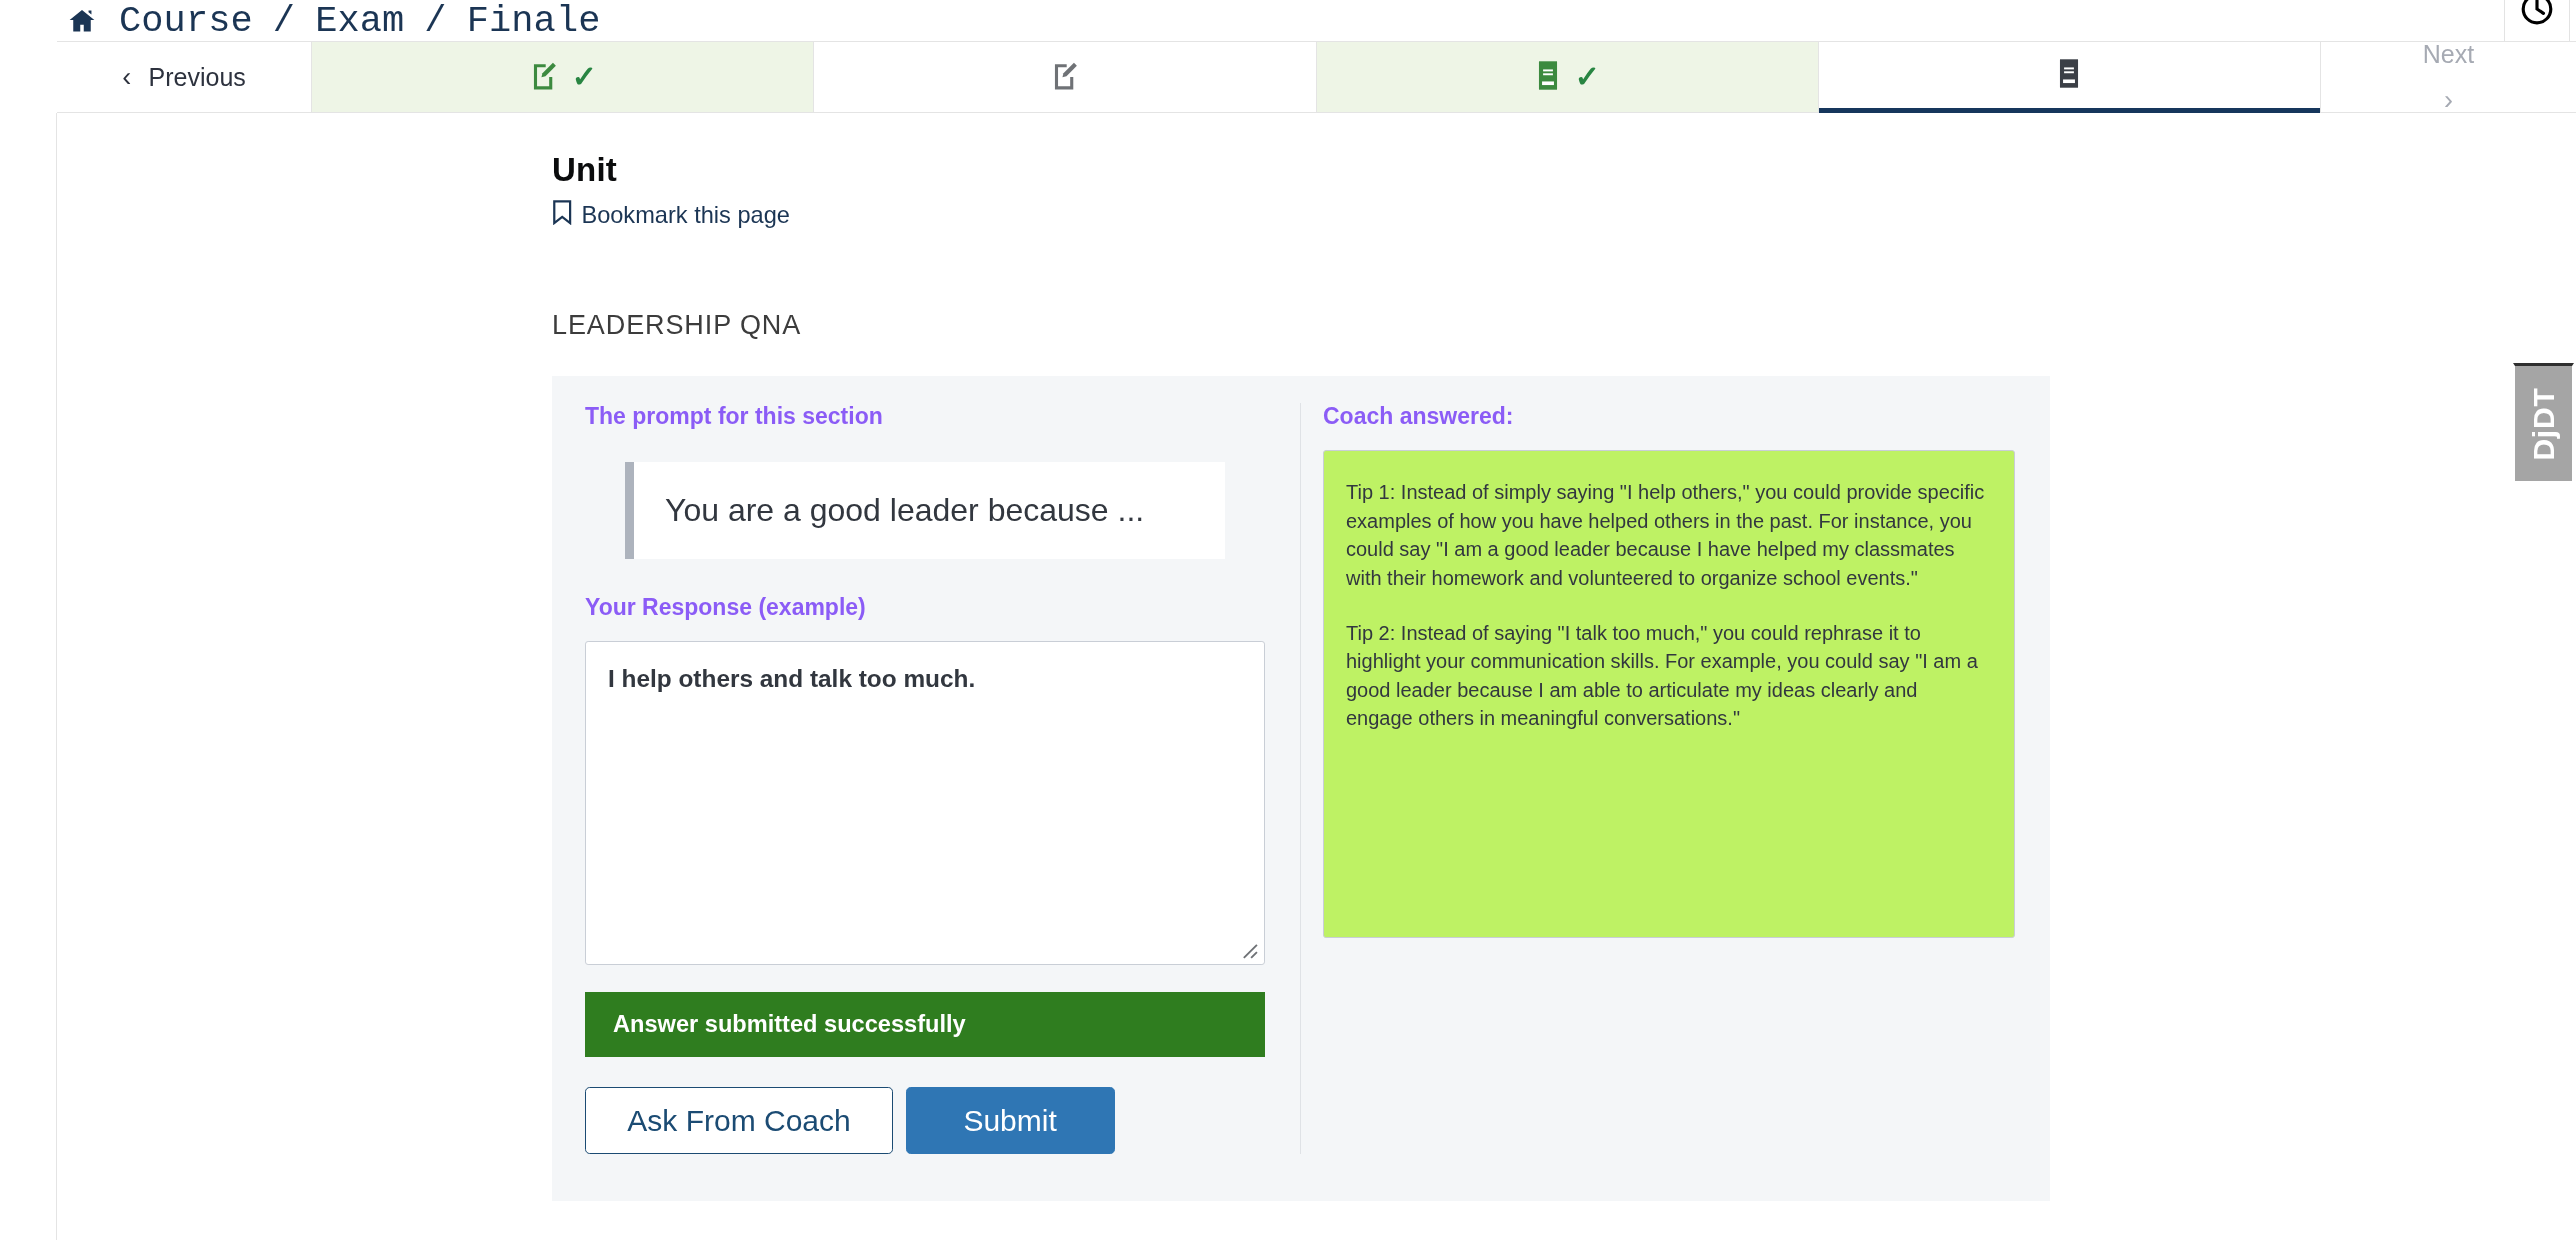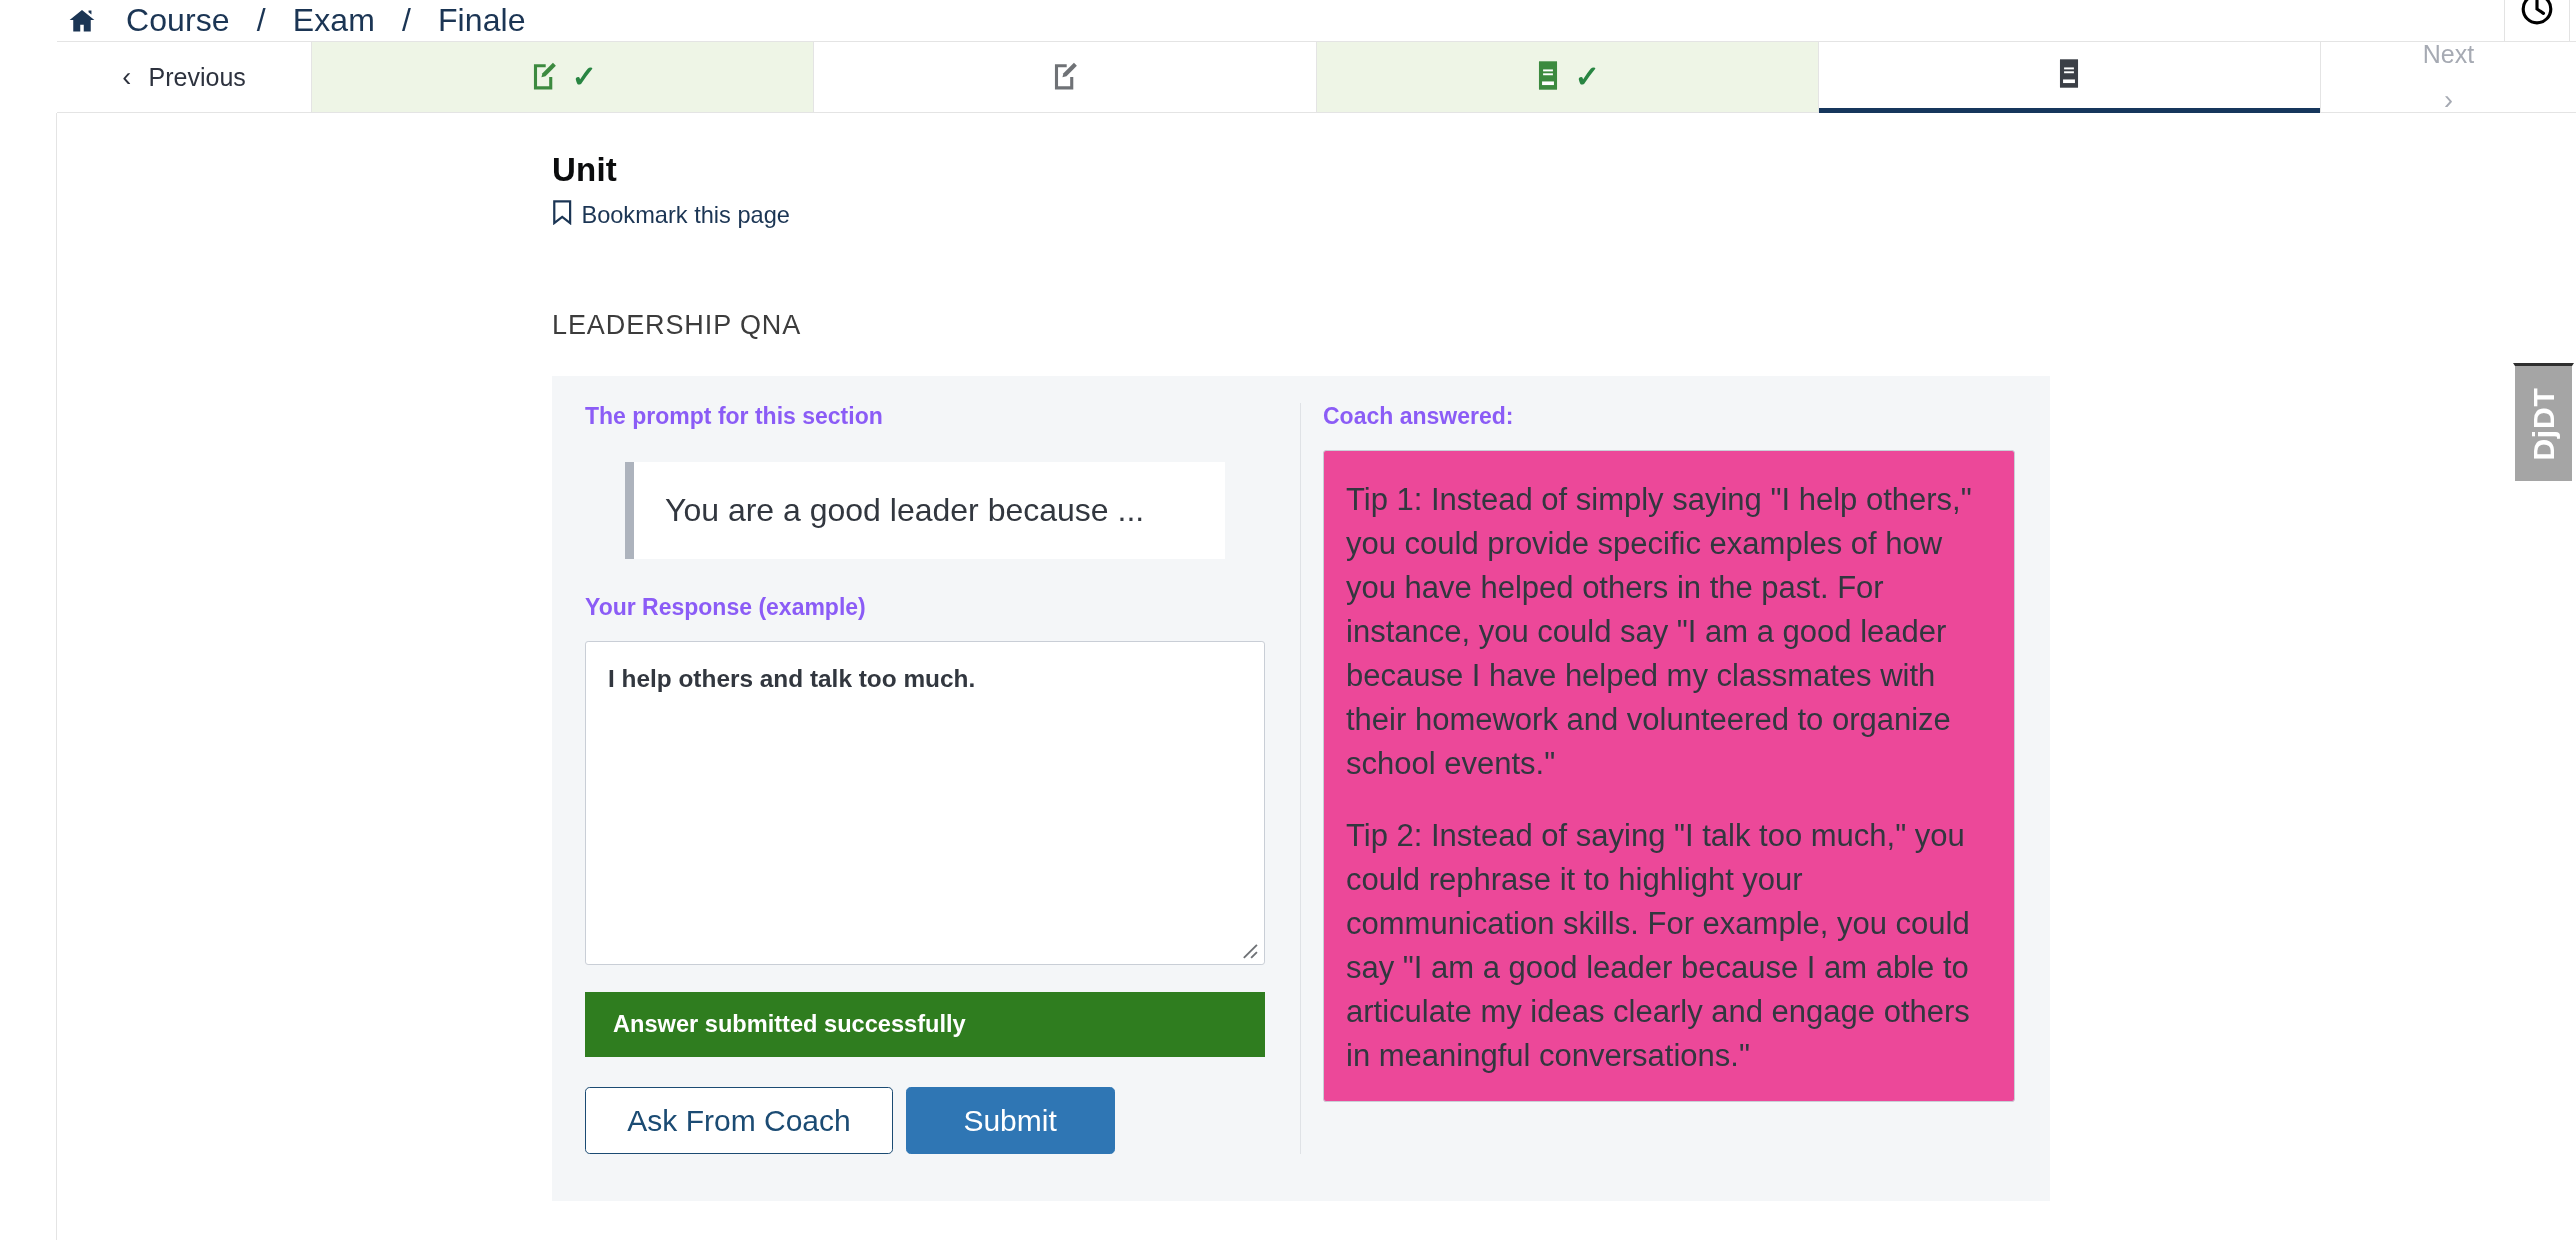--- a/index.html
+++ b/index.html
@@ -18,24 +18,25 @@
     position: relative;
     height: 41px;
     display: flex;
     align-items: center;
     padding-left: 68px;
     background: #ffffff;
   }
   .breadcrumb {
     display: flex;
     align-items: center;
-    gap: 16px;
-    font-size: 32px;
+    gap: 9px;
+    font-size: 37px;
     color: #1b3554;
     letter-spacing: 0.1px;
+    font-family: Liberation Mono, monospace;
   }
   .home-icon { display:inline-flex; margin-right: 14px; position: relative; top: 0.8px; }
   .crumb { color:#1b3554; text-decoration:none; }
   .crumb-sep { color:#1b3554; margin: 0 11px; }
 
   .clock-btn {
     position: absolute;
     top: -22px;
     right: 6.3px;
     width: 66px; height: 66px;
@@ -205,25 +206,25 @@
     color:#1b4b73;
     min-width: 308px;
   }
   .btn-primary {
     background:#2f76b4;
     border: 1.6px solid #2f76b4;
     color:#ffffff;
     min-width: 209px;
   }
   .coach-box {
-    background:#ec4899;
+    background:#bef264;
     border: 1.6px solid #c9ced6;
     border-radius: 3.1px;
     padding: 27px 27px 23.6px 22px;
-    font-size: 31px;
+    font-size: 20px;
     line-height: 1.42;
     color:#32373f;
     min-height: 488px;
   }
   .coach-box p { margin: 0; }
   .coach-box p + p { margin-top: 27px; }
 
   
   .djdt-handle {
     position: absolute;

